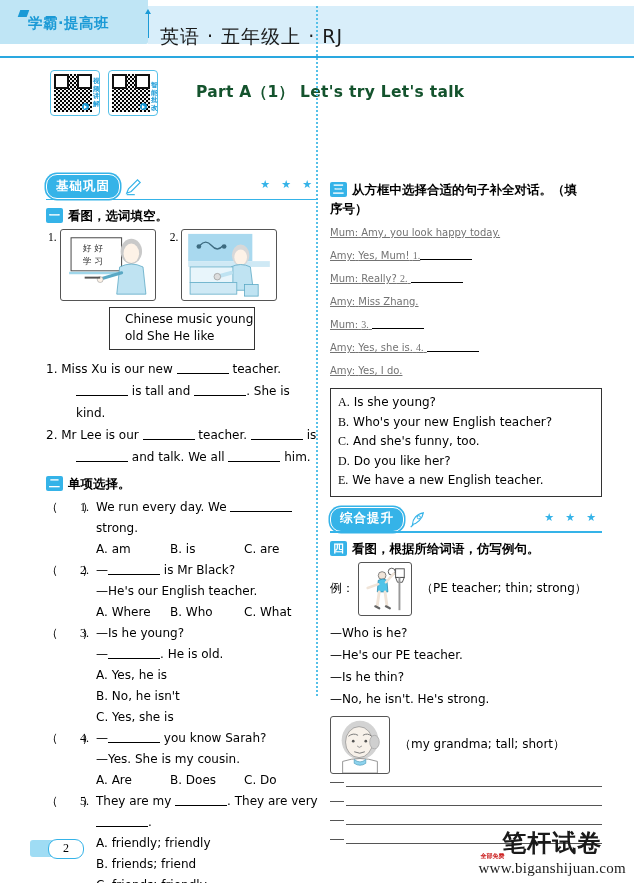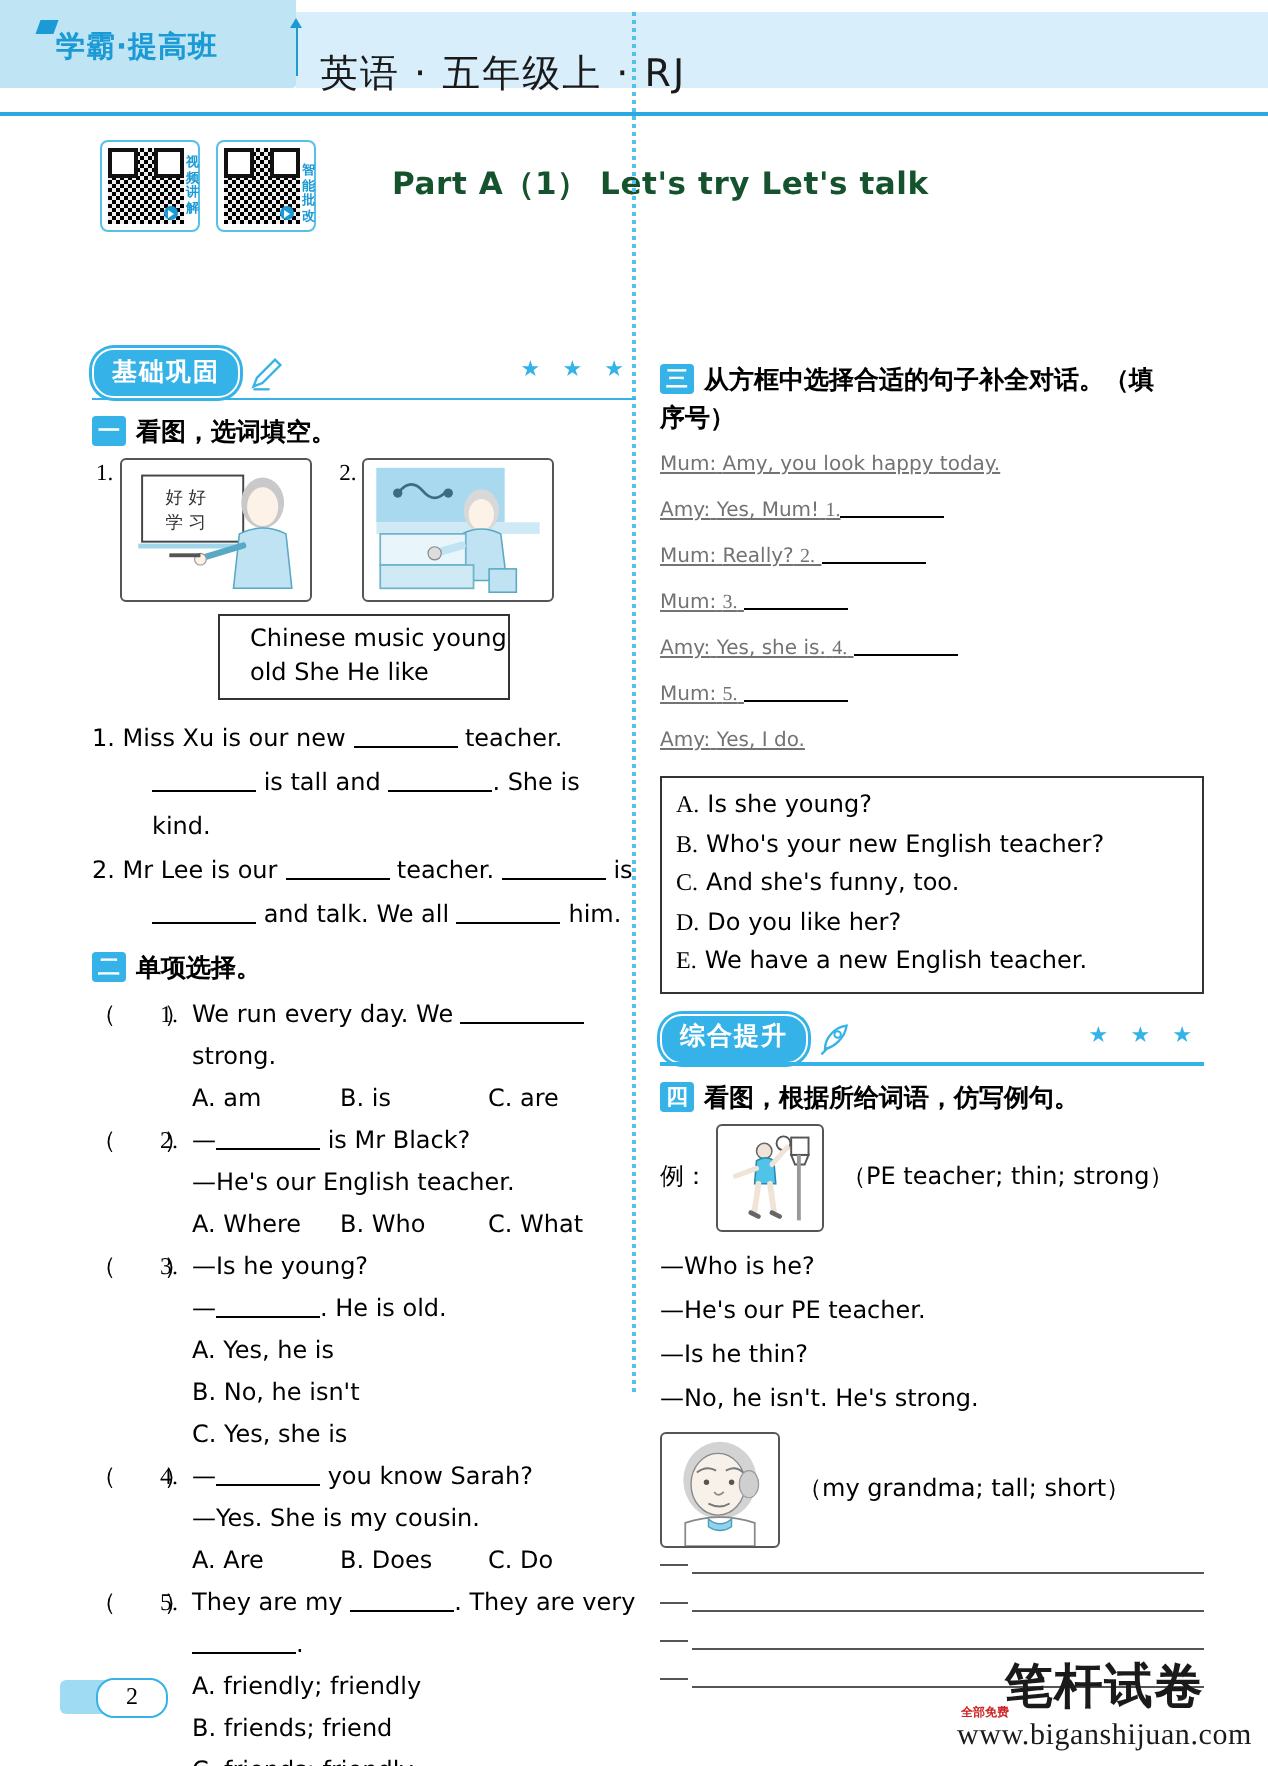--- a/index.html
+++ b/index.html
@@ -436,33 +436,32 @@
         <span>Yes, Mum!</span>
         <span class="idx">1.</span><span class="blank"></span>
       </div>
       <div class="dlg">
         <span>Mum:</span>
         <span>Really?</span>
         <span class="idx">2.</span>
         <span class="blank"></span>
       </div>
       <div class="dlg">
+        <span>Amy:</span>
+        <span>Miss Zhang.</span>
+      </div>
+      <div class="dlg">
         <span>Mum:</span>
         <span class="idx">3.</span>
         <span class="blank"></span>
       </div>
       <div class="dlg">
         <span>Amy:</span>
         <span>Yes, she is.</span>
         <span class="idx">4.</span>
-        <span class="blank"></span>
-      </div>
-      <div class="dlg">
-        <span>Mum:</span>
-        <span class="idx">5.</span>
         <span class="blank"></span>
       </div>
       <div class="dlg">
         <span>Amy:</span>
         <span>Yes, I do.</span>
       </div>
 
       <div class="optbox">
         <div><span class="l">A.</span><span>Is she young?</span></div>
         <div><span class="l">B.</span><span>Who's your new English teacher?</span></div>

